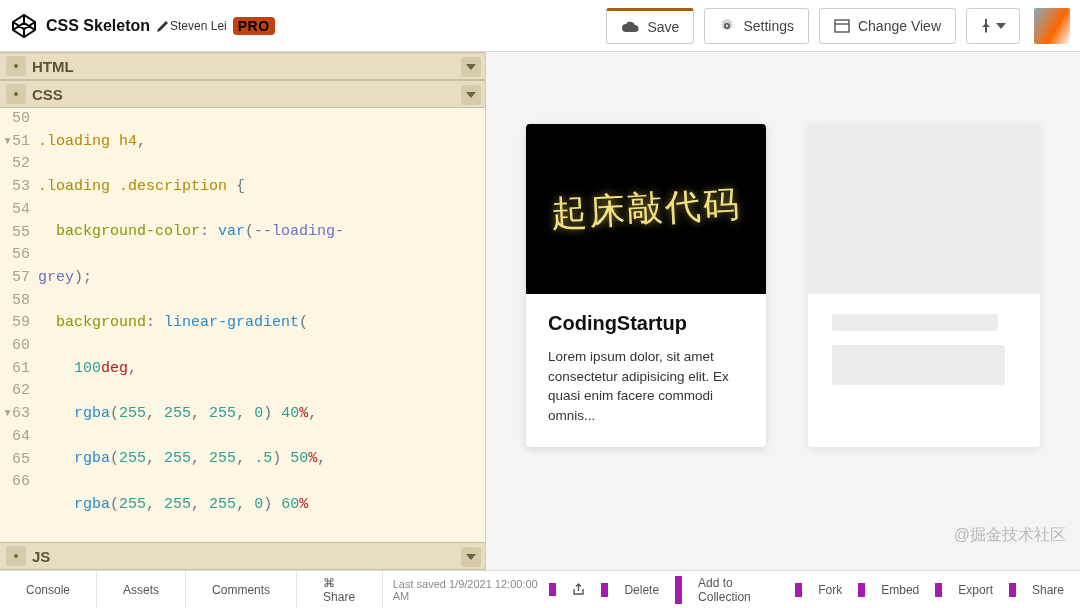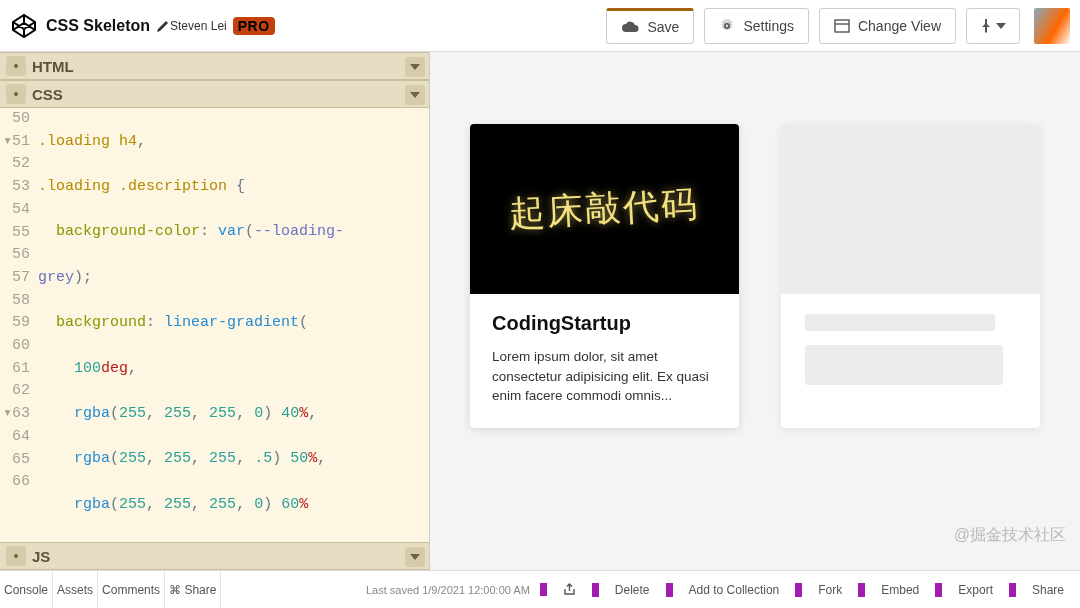--- a/index.html
+++ b/index.html
@@ -13,21 +13,21 @@
   .author-row { display:flex; align-items:center; gap:6px; font-size:12px; color:#333; }
   .pro-badge { background:#c2410c; color:#000; font-size:14px; font-weight:700; padding:1px 5px; border-radius:4px; letter-spacing:.5px;}
   .topbar-right { margin-left:auto; display:flex; gap:10px; align-items:center; }
   .top-btn { border:1px solid #ccc; background:#fff; height:36px; padding:0 14px; display:flex; align-items:center; gap:8px; font-size:14px; color:#444; border-radius:3px; cursor:pointer; }
   .top-btn.save { border-top:3px solid #a16207; }
   .pin-btn { border:1px solid #ccc; background:#fff; height:36px; width:54px; display:flex; align-items:center; justify-content:center; gap:4px; border-radius:3px; cursor:pointer;}
   .avatar { width:36px; height:36px; background:linear-gradient(120deg,#8ab,#f60 60%,#fff); border-radius:2px; margin-left:4px; cursor:pointer;}
 
   
   .main { display:flex; height: 518px; }
-  .editor-col { width: 430px; display:flex; flex-direction:column; background:#fdf6e3; border-right:1px solid #ccc; }
+  .editor-col { width: 486px; display:flex; flex-direction:column; background:#fdf6e3; border-right:1px solid #ccc; }
   .panel-header { height:28px; background:#e6ddc3; border:1px solid #c9bf9e; border-left:none; border-right:none; display:flex; align-items:center; padding:0 6px; color:#5b5436; font-weight:600; font-size:15px; position:relative; cursor:pointer;}
   .panel-header .gear { width:20px; height:20px; display:inline-flex; align-items:center; justify-content:center; margin-right:6px; background:#d6cbab; border-radius:3px;}
   .panel-header .chev { position:absolute; right:4px; top:4px; width:20px; height:20px; background:#d6cbab; border-radius:3px; display:flex; align-items:center; justify-content:center;}
 
   .code-area { flex:1; overflow:hidden; font-family: "SFMono-Regular", Consolas, "Liberation Mono", Menlo, monospace; font-size:15px; line-height:22.7px; position:relative;}
   .code-gutter { position:absolute; left:0; top:0; width:34px; text-align:right; color:#a8a190; padding-right:4px; }
   .code-lines { margin-left:38px; white-space:pre; color:#657b83; }
   .code-lines .line { height:22.7px; }
 
   .tok-sel { color:#b58900; }
@@ -53,21 +53,21 @@
   .skel-img { height:170px; background:#ececee; }
   .skel-body { padding:20px 24px 30px; }
   .skel-line1 { height:17px; background:#ececee; border-radius:3px; margin-bottom:14px; width:90%; }
   .skel-line2 { height:40px; background:#ececee; border-radius:3px; width:94%; }
 
   .watermark { position:absolute; bottom:24px; right:14px; font-size:16px; color:#b9b9b9; }
 
   
   .bottombar { height:38px; display:flex; border-top:1px solid #ddd; font-size:12px; color:#555; align-items:stretch; }
   .bb-left { display:flex; }
-  .bb-btn { padding:0 4px; display:flex; align-items:center; border-right:1px solid #e3e3e3; cursor:pointer; }
+  .bb-btn { padding:0 26px; display:flex; align-items:center; border-right:1px solid #e3e3e3; cursor:pointer; }
   .bb-right { margin-left:auto; display:flex; align-items:center; }
   .bb-save { padding:0 10px; color:#888; font-size:11px; }
   .bb-rbtn { padding:0 16px; display:flex; align-items:center; border-left:7px solid #a21caf; cursor:pointer; }
 
   svg { display:block; }
 </style>
 </head>
 <body>
 
 <div class="topbar">

